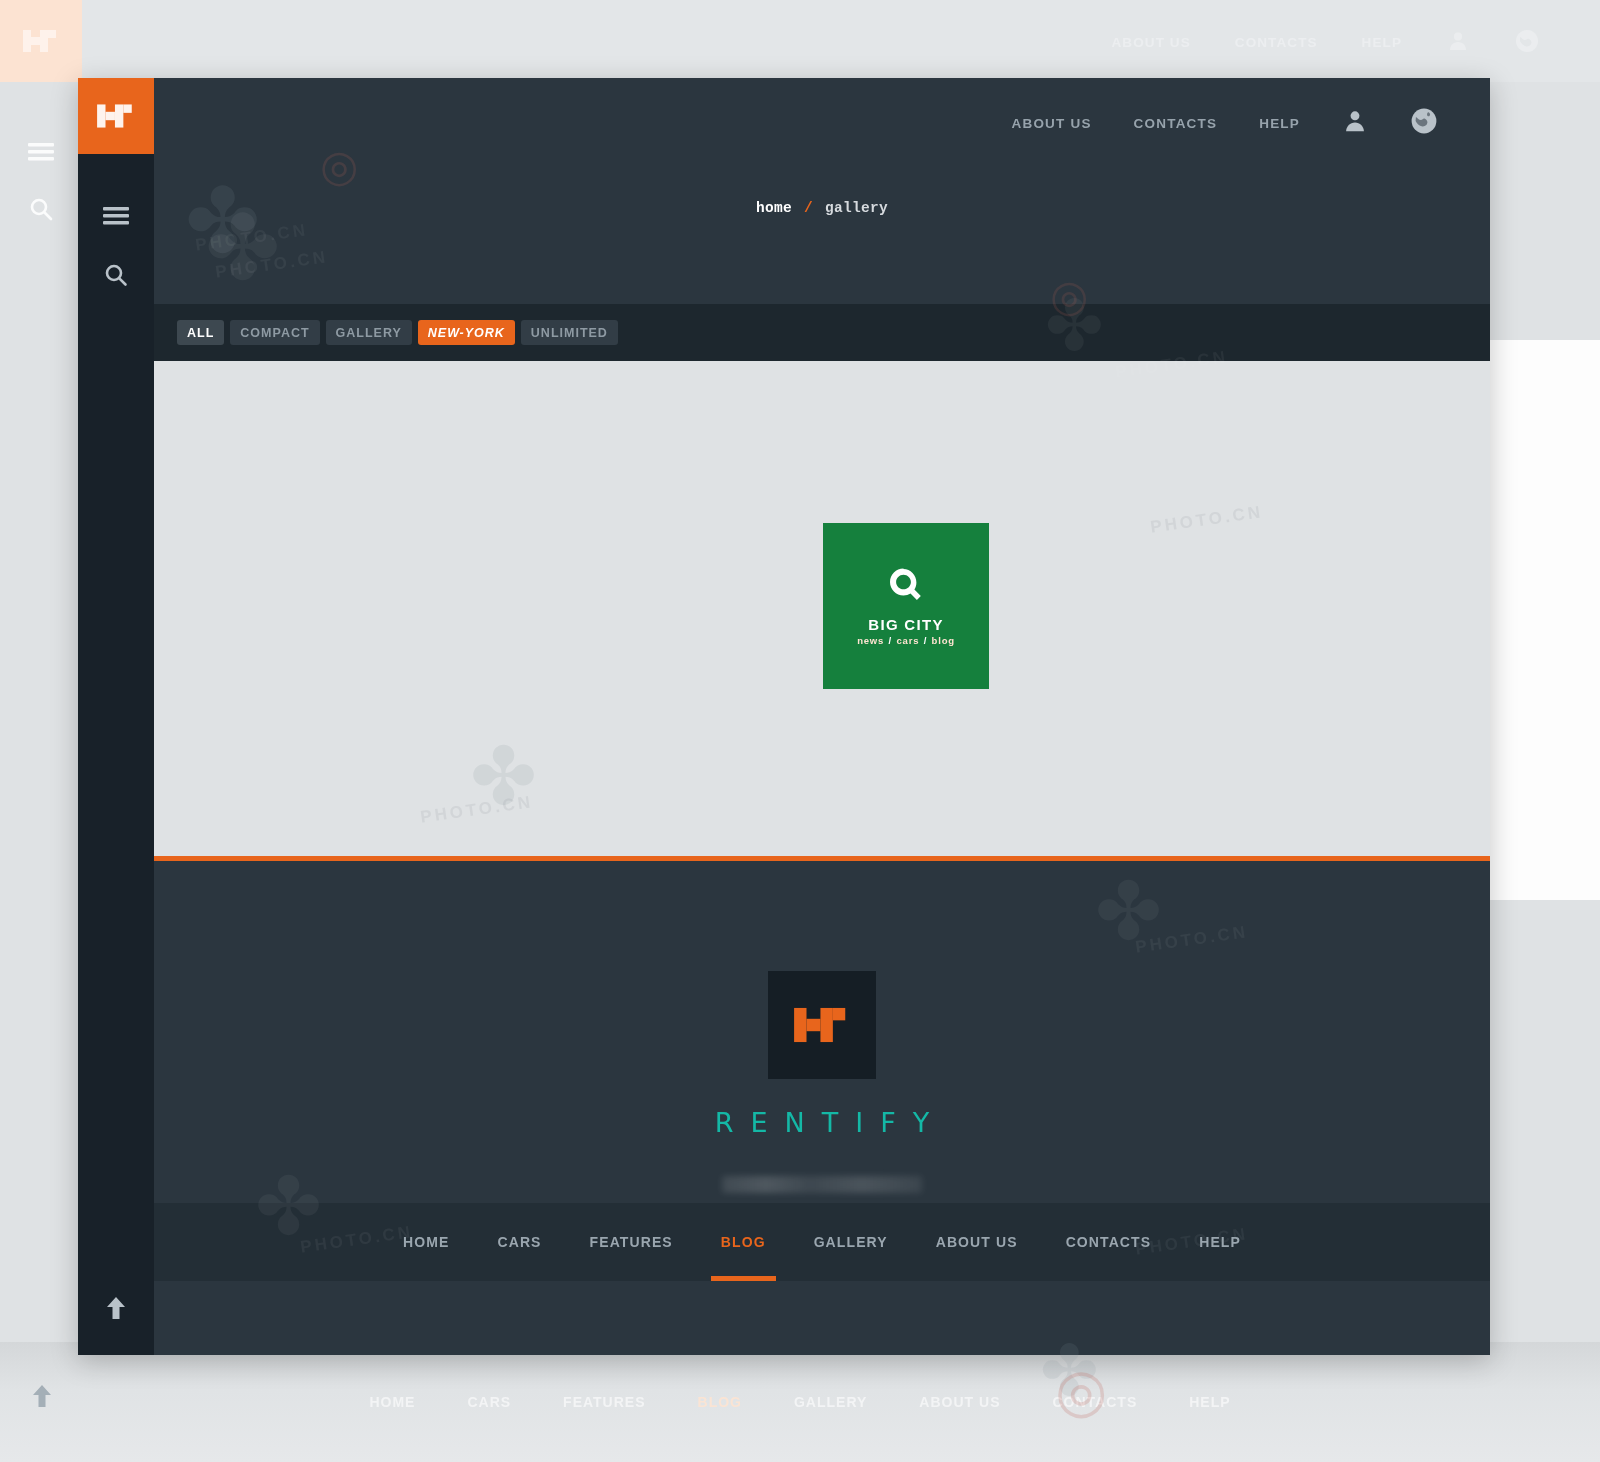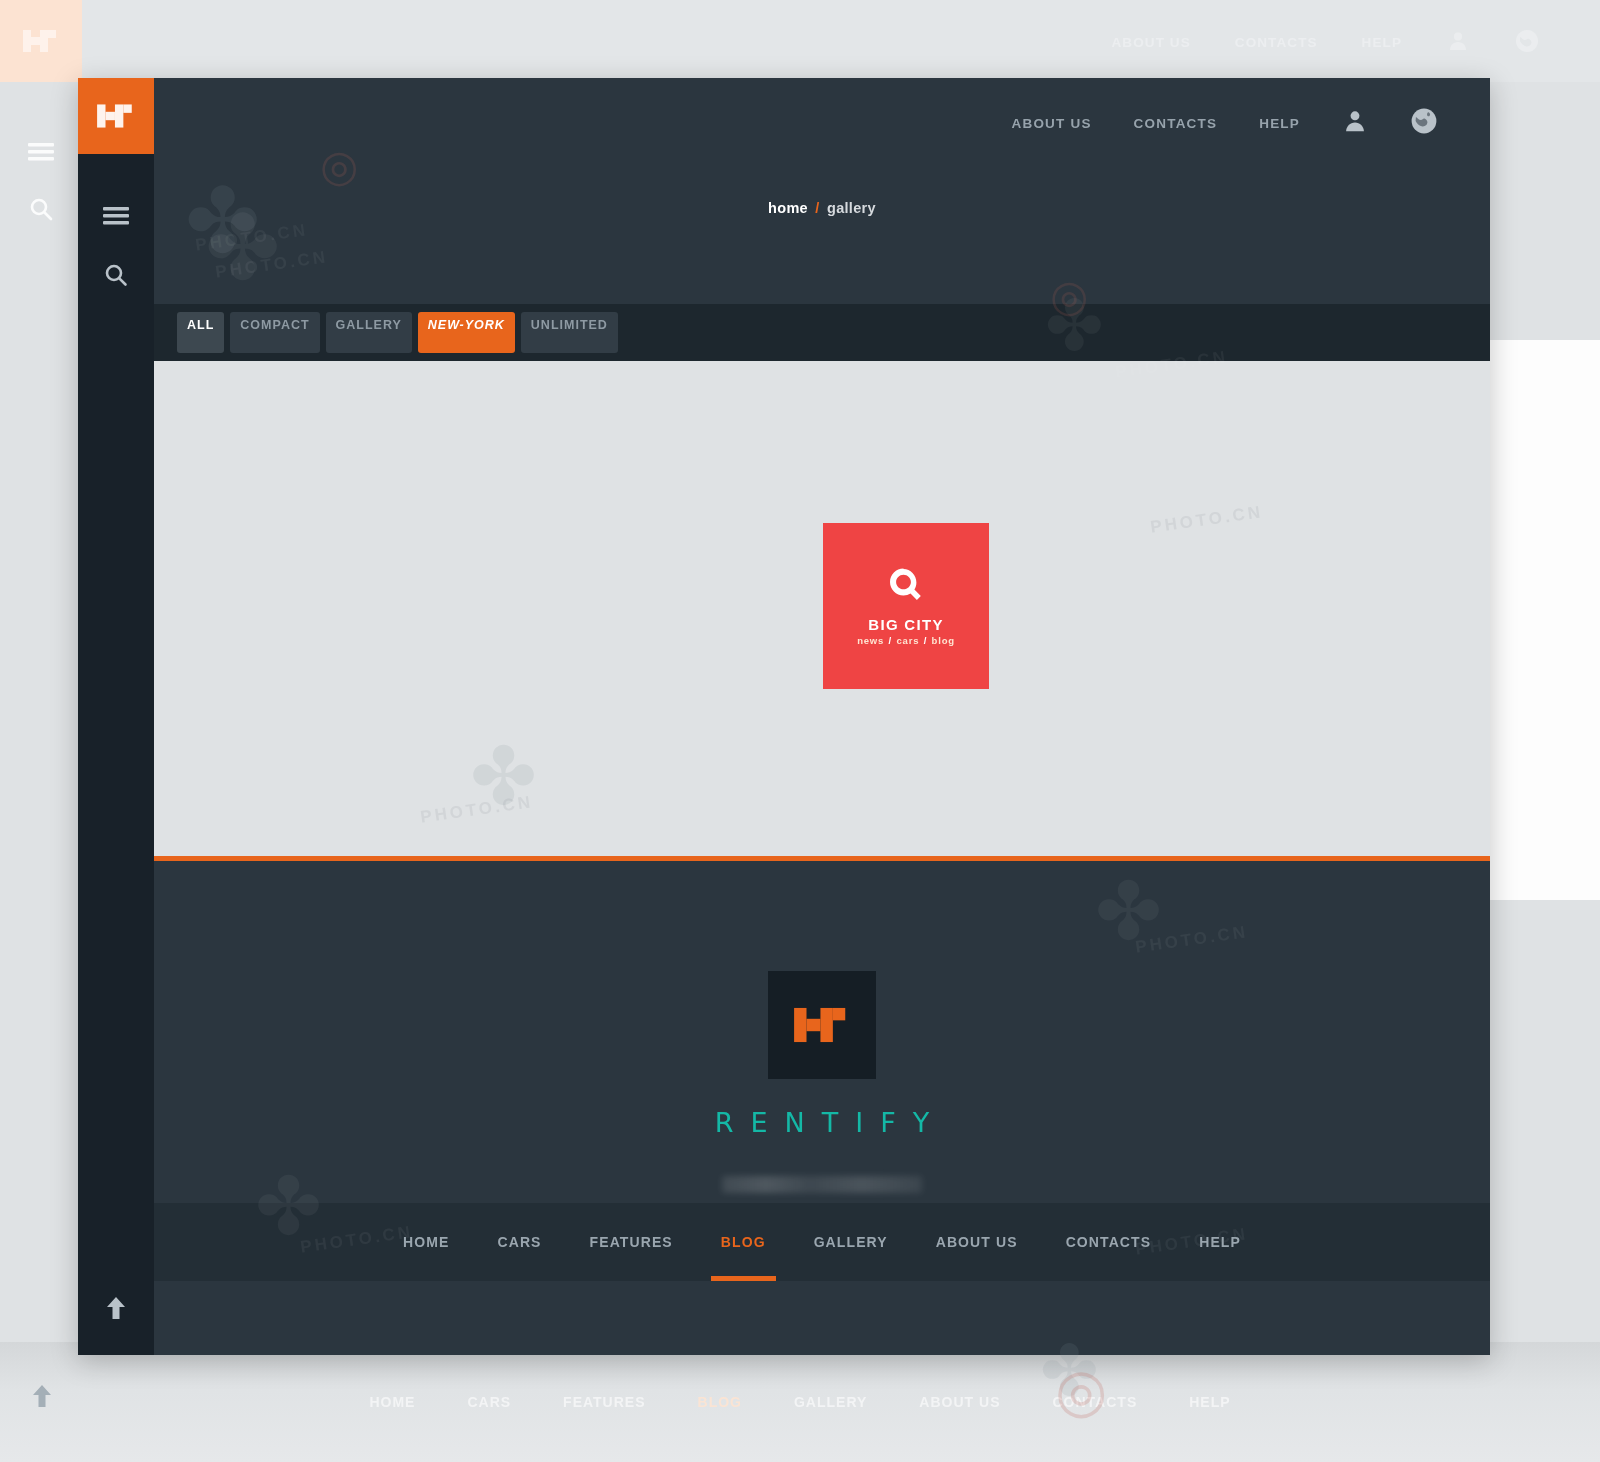--- a/index.html
+++ b/index.html
@@ -175,56 +175,57 @@
     font-size: 43px;
     font-weight: 700;
     letter-spacing: .8px;
   }
   .crumb {
     margin-top: 10px;
     font-size: 14.5px;
     font-weight: 700;
     color: #ffffff;
     letter-spacing: .3px;
+    font-family: Liberation Mono, monospace;
   }
   .crumb .sep { color: #e8651c; margin: 0 3px; }
   .crumb .cur { color: #d6dade; }
 
   
   .filters {
     height: 57px;
     background: #1d272e;
     display: flex; align-items: center;
     padding-left: 23px;
     gap: 6px;
   }
   .chip {
     font-size: 12.5px;
     font-weight: 700;
     letter-spacing: 1px;
-    padding: 6px 10px 21px;
+    padding: 6px 10px 5px;
     border-radius: 3px;
     color: #8e9aa3;
     background: #323d46;
     cursor: pointer;
   }
   .chip.active { background: #3d4850; color: #ffffff; }
   .chip.accent { background: #e8651c; color: #ffffff; font-style: italic; }
 
   
   .gallery {
     position: relative;
     height: 495px;
     background: #dfe2e4;
   }
   .card {
     position: absolute;
     left: 669px; top: 162px;
     width: 166px; height: 166px;
-    background: #ef4444;
+    background: #15803d;
     display: flex; flex-direction: column;
     align-items: center; justify-content: center;
   }
   .card .qmark { margin-bottom: 8px; }
   .card .ct {
     color: #ffffff;
     font-size: 15px;
     font-weight: 700;
     letter-spacing: 1.3px;
   }

